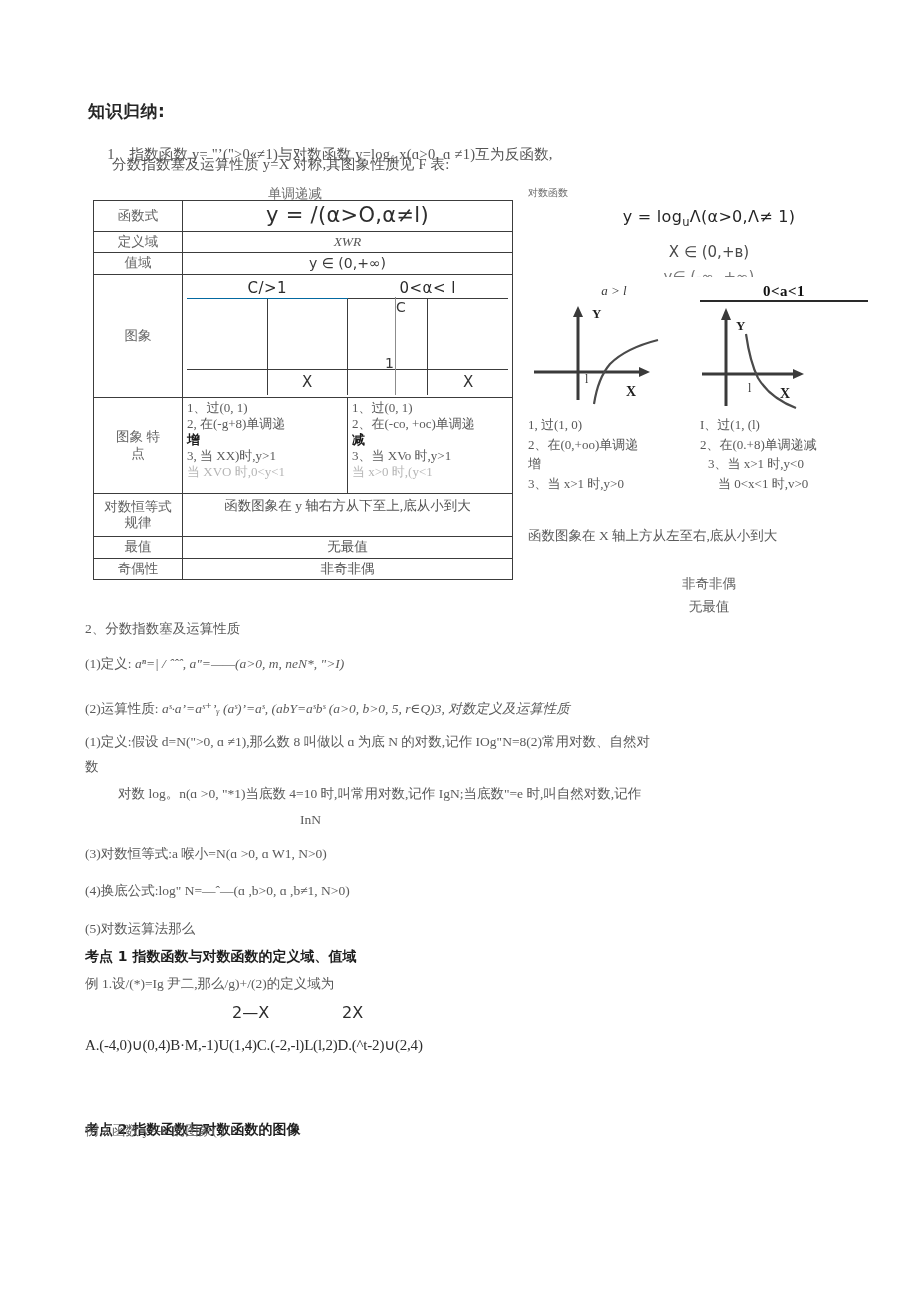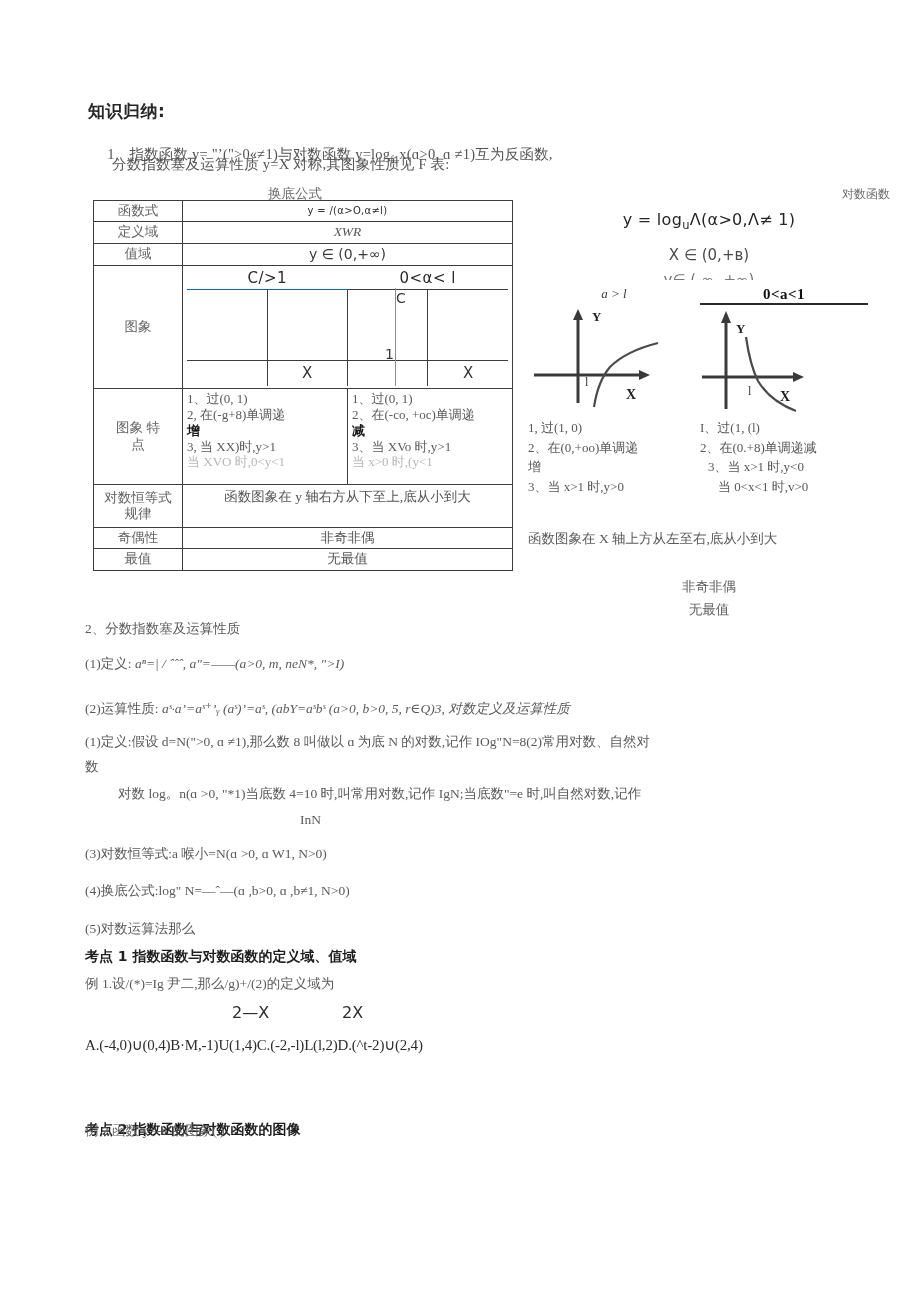--- a/index.html
+++ b/index.html
@@ -66,21 +66,21 @@
   table.main td {
     border: 1px solid #3c3c3c;
     padding: 2px 4px;
     vertical-align: middle;
     line-height: 1.22;
   }
   .lbl-col { width: 80px; text-align: center; color: #636363; font-size: 13.5px; }
   .ctr { text-align: center; }
   .formula-big {
     font-family: "DejaVu Sans", "Liberation Sans", sans-serif;
-    font-size: 10px;
+    font-size: 21px;
     color: #2e2e2e;
     letter-spacing: 0.3px;
   }
   .italic-serif { font-style: italic; font-size: 13.5px; }
   .rng {
     font-family: "DejaVu Sans", "Liberation Sans", sans-serif;
     font-size: 14px;
     color: #3a3a3a;
   }
   .case-hdr {
@@ -127,21 +127,21 @@
     height: 92px;
     overflow: hidden;
     position: relative;
   }
   .feat .inner { position: absolute; top: 2px; left: 4px; right: 2px; }
   .feat b { color: #1a1a1a; font-weight: bold; }
   .clip-last { opacity: 0.45; }
 
   
   .right-col { position: absolute; left: 528px; top: 186px; width: 362px; }
-  .rc-title { text-align: right; font-size: 12px; color: #6a6a6a; }
+  .rc-title { text-align: left; font-size: 10px; color: #6a6a6a; }
   .rc-formula {
     text-align: center;
     font-family: "DejaVu Sans", "Liberation Sans", sans-serif;
     font-size: 16px;
     color: #262626;
     margin-top: 7px;
     letter-spacing: 0.3px;
   }
   .rc-dom {
     text-align: center;
@@ -220,21 +220,21 @@
 
 <div class="page">
 
   <div class="abs h1" style="left:88px; top:100px;">知识归纳:</div>
 
   <div class="abs body-txt" style="left:92px; top:128px;">
     <span>1、指数函数 y= "’("&gt;0«≠1)与对数函数 y=log</span><sub>f1</sub><span>x(ɑ&gt;0, ɑ ≠1)互为反函数,</span>
   </div>
   <div class="abs body-txt" style="left:112px; top:155px;">分数指数塞及运算性质 y=X 对称,其图象性质见 F 表:</div>
 
-  <div class="abs body-txt-sm faint" style="left:268px; top:185px;">换底公式</div>
+  <div class="abs body-txt-sm faint" style="left:268px; top:185px;">单调递减</div>
 
   <div class="tbl-wrap">
     <table class="main">
       <tbody>
           <tr>
         <td class="lbl-col">函数式</td>
         <td class="ctr formula-big">y = /(α&gt;O,α≠l)</td>
       </tr>
       <tr>
         <td class="lbl-col">定义域</td>
@@ -311,26 +311,26 @@
               </table>
         </td>
       </tr>
 
       <tr>
         <td class="lbl-col" style="white-space:pre-line; height:38px;">对数恒等式
 规律</td>
         <td class="ctr" style="vertical-align:top; padding-top:4px; font-size:13.5px;">函数图象在 y 轴右方从下至上,底从小到大</td>
       </tr>
       <tr>
+        <td class="lbl-col">最值</td>
+        <td class="ctr" style="font-size:13.5px;">无最值</td>
+      </tr>
+      <tr>
         <td class="lbl-col">奇偶性</td>
         <td class="ctr" style="font-size:13.5px;">非奇非偶</td>
-      </tr>
-      <tr>
-        <td class="lbl-col">最值</td>
-        <td class="ctr" style="font-size:13.5px;">无最值</td>
       </tr>
     </tbody>
       </table>
   </div>
 
   <div class="right-col">
     <div class="rc-title">对数函数</div>
 
     <div class="rc-formula">
       <span>y = log</span><sub>u</sub><span>Λ(α&gt;0,Λ≠ 1)</span>

